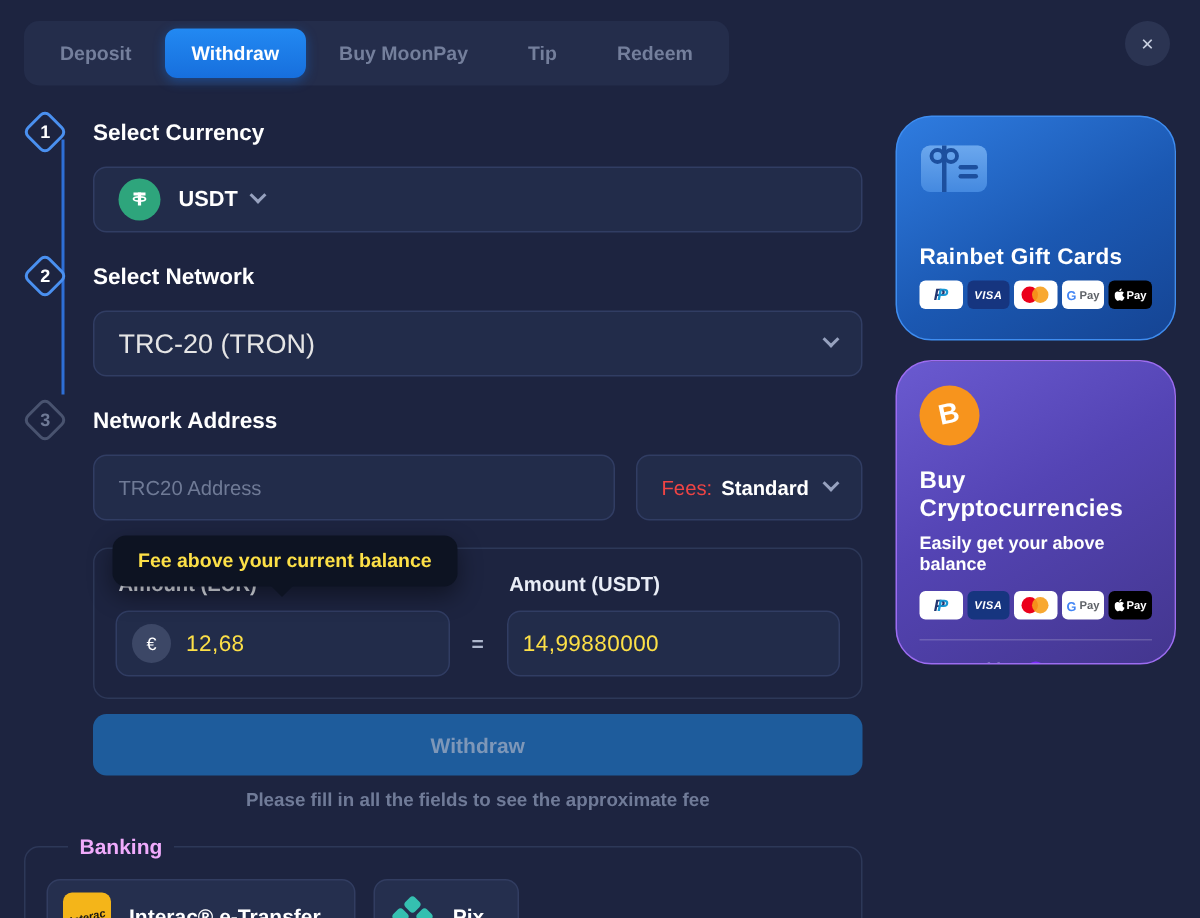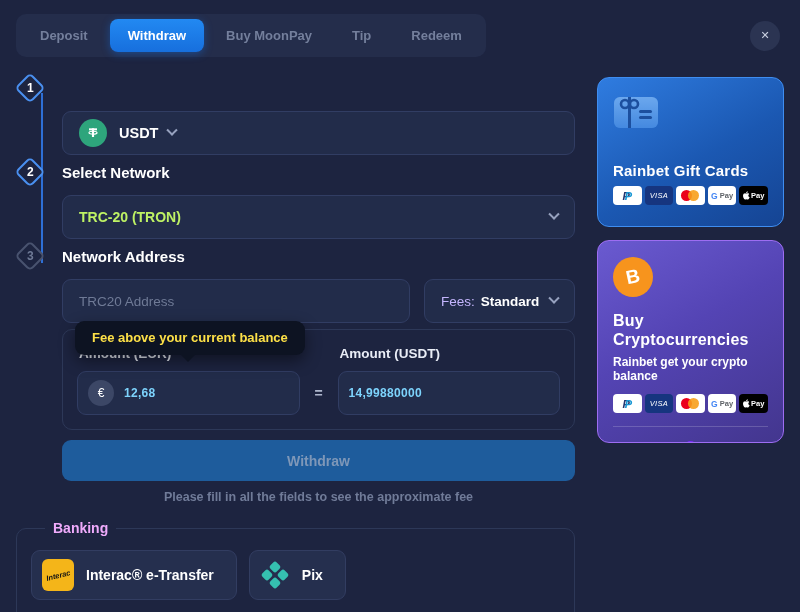--- a/index.html
+++ b/index.html
@@ -3,21 +3,21 @@
 <meta charset="utf-8">
 <style>
   * { margin:0; padding:0; box-sizing:border-box; }
   html,body { width:800px; height:612px; overflow:hidden; }
   body {
     background:#1d2440;
     font-family:"Liberation Sans","DejaVu Sans",sans-serif;
     color:#fff;
   }
   
-  .topbar { display:flex; align-items:center; padding:14px 20px 10px 16px; }
+  .topbar { display:flex; padding:14px 20px 10px 16px; }
   .tabbar {
     display:inline-flex; align-items:center; gap:4px;
     background:#242d4b; border-radius:10px; padding:5px 6px;
   }
   .tab {
     border:none; background:transparent; color:#747f9c;
     font-family:inherit; font-size:13px; font-weight:bold;
     padding:9px 18px; border-radius:8px; cursor:pointer; white-space:nowrap;
   }
   .tab.active {
@@ -41,62 +41,62 @@
   .diamond {
     width:22px; height:22px; border:2px solid #4a90f0; border-radius:5px;
     transform:rotate(45deg); background:#1d2440; margin-left:3px;
     display:flex; align-items:center; justify-content:center;
   }
   .diamond b { transform:rotate(-45deg); font-size:12px; color:#fff; }
   .diamond.inactive { border-color:#49536f; }
   .diamond.inactive b { color:#6f7a96; }
   .step-title { font-size:15px; font-weight:bold; color:#fff; }
   .srow.head { margin-bottom:12px; }
-  .content { display:grid; grid-template-columns:46px 1fr; margin-bottom:6px; position:relative; z-index:1; }
+  .content { display:grid; grid-template-columns:46px 1fr; margin-bottom:18px; position:relative; z-index:1; }
   .field {
     height:44px; background:#222c4a; border:1px solid #313d63; border-radius:9px;
     display:flex; align-items:center; padding:0 16px; cursor:pointer;
   }
   .field .grow { flex:1; }
   .chev { width:8px; height:8px; border-right:2px solid #97a2bf; border-bottom:2px solid #97a2bf; transform:rotate(45deg) translate(-2px,-2px); flex:none; }
   .coin {
     width:28px; height:28px; border-radius:50%; background:#2ea57c; flex:none;
     display:flex; align-items:center; justify-content:center; margin-right:12px;
   }
   .code { font-size:14.5px; font-weight:bold; color:#fff; margin-right:10px; }
   .subname { font-size:13.5px; color:#8a93ad; }
-  .netname { font-size:14px; font-weight:bold; color:#bef264; }
+  .netname { font-size:18px; font-weight:normal; color:#e5e5e5; }
   
   .addr-row { display:flex; gap:14px; }
   .addr-input {
     flex:1; height:44px; background:#222c4a; border:1px solid #313d63; border-radius:9px;
     color:#fff; font-family:inherit; font-size:13.5px; padding:0 16px; outline:none;
   }
   .addr-input::placeholder { color:#6f7a96; }
   .fees { width:151px; flex:none; }
-  .fees .pre { color:#c4b5fd; font-size:13.5px; margin-right:6px; }
+  .fees .pre { color:#ef4444; font-size:13.5px; margin-right:6px; }
   .fees .val { color:#fff; font-size:13.5px; font-weight:bold; margin-right:auto; }
   
   .amounts {
     position:relative; border:1px solid #2d3858; border-radius:10px;
     padding:14px; display:grid; grid-template-columns:1fr 26px 1fr; column-gap:6px;
     margin-bottom:10px;
   }
   .amt-label { font-size:13.5px; font-weight:bold; color:#e9edf6; margin:2px 0 10px 2px; }
   .amt-field {
     height:44px; background:#222c4a; border:1px solid #313d63; border-radius:9px;
     display:flex; align-items:center; padding:0 10px;
   }
   .eur-badge {
     width:26px; height:26px; border-radius:50%; background:#3c4766; color:#fff;
     font-size:12px; display:flex; align-items:center; justify-content:center; margin-right:10px; flex:none;
   }
   .amt-input {
-    background:transparent; border:none; outline:none; color:#7dd3fc; width:100%;
-    font-family:inherit; font-size:12px; font-weight:bold; letter-spacing:.3px;
+    background:transparent; border:none; outline:none; color:#fde047; width:100%;
+    font-family:inherit; font-size:15px; font-weight:normal; letter-spacing:.3px;
   }
   .equals { align-self:end; height:44px; display:flex; align-items:center; justify-content:center; color:#aeb7cd; font-weight:bold; font-size:14px; }
   .tooltip {
     position:absolute; top:-9px; left:12px; background:#0d1322; color:#fde047;
     font-size:13px; font-weight:bold; padding:9px 17px 10px; border-radius:9px;
     box-shadow:0 6px 16px rgba(0,0,0,.45); white-space:nowrap; z-index:5;
   }
   .tooltip:after {
     content:""; position:absolute; left:105px; bottom:-7px;
     border:8px solid transparent; border-top-color:#0d1322; border-bottom:none;
@@ -121,21 +121,21 @@
   }
   .bank-label { color:#fff; font-size:14px; font-weight:bold; white-space:nowrap; }
   .interac {
     width:32px; height:32px; background:#f4b519; border-radius:6px; position:relative; flex:none;
     display:flex; align-items:center; justify-content:center;
   }
   .interac .word { color:#151515; font-size:7.5px; font-weight:bold; font-style:italic; transform:rotate(-14deg); }
   .pix-icon { width:30px; height:30px; flex:none; }
   
   .card {
-    border-radius:12px; padding:16px 15px 15px; position:relative; overflow:hidden;
+    border-radius:24px; padding:16px 15px 15px; position:relative; overflow:hidden;
   }
   .card.gift {
     background:linear-gradient(150deg,#2f7ce0 0%,#1b58b2 55%,#154493 100%);
     border:1.5px solid #3f8df0; height:150px;
   }
   .card.crypto {
     background:linear-gradient(150deg,#6a5ad0 0%,#5444b4 45%,#43368e 100%);
     border:1.5px solid #9d6df2; height:203px;
   }
   .card-title { font-size:15px; font-weight:bold; color:#fff; line-height:1.2; margin-bottom:6px; letter-spacing:.2px; }
@@ -146,21 +146,21 @@
   .btc {
     width:40px; height:40px; border-radius:50%; background:#f7941d; margin-bottom:14px;
     display:flex; align-items:center; justify-content:center;
   }
   .btc b { color:#fff; font-size:19px; transform:rotate(-12deg); display:block; }
   .pills { display:flex; gap:3px; }
   .pill {
     flex:1; height:19px; border-radius:4px; background:#fff;
     display:flex; align-items:center; justify-content:center; overflow:hidden;
   }
-  .pill.visa { background:#16357f; color:#fff; font-size:7.5px; font-weight:normal; font-style:italic; letter-spacing:.3px; }
+  .pill.visa { background:#16357f; color:#fff; font-size:7.5px; font-weight:bold; font-style:italic; letter-spacing:.3px; }
   .pill.apple { background:#000; color:#fff; font-size:7.5px; font-weight:bold; gap:1px; }
   .pp1 { color:#24356f; font-weight:bold; font-style:italic; font-size:11px; }
   .pp2 { color:#1797d4; font-weight:bold; font-style:italic; font-size:11px; margin-left:-5px; }
   .mc { position:relative; width:18px; height:11px; }
   .mc i { position:absolute; top:0; width:11px; height:11px; border-radius:50%; }
   .mc .c1 { left:0; background:#eb001b; }
   .mc .c2 { right:0; background:#f79e1b; opacity:.9; }
   .gp-g { color:#4285F4; font-weight:bold; font-size:8.5px; margin-right:2px; }
   .gp-t { color:#5f6368; font-size:7.5px; font-weight:bold; }
   .moon-row { display:flex; align-items:center; gap:6px; border-top:1px solid rgba(255,255,255,.18); margin-top:13px; padding-top:13px; }
@@ -188,20 +188,21 @@
 <div class="main">
 
   <div class="left">
     <div class="form">
       <div class="stepline"></div>
 
       <div class="srow head">
         <div class="diamond">
             <b>1</b>
           </div>
+        <div class="step-title">Select Currency</div>
       </div>
       <div class="content">
         <span></span>
         <div class="field">
           <span class="coin">
             <svg width="16" height="16" viewBox="0 0 24 24" fill="none">
               <rect x="6" y="5" width="12" height="3" fill="#fff"></rect>
               <rect x="10.4" y="5" width="3.2" height="13" fill="#fff"></rect>
               <ellipse cx="12" cy="11.5" rx="6" ry="2.1" stroke="#fff" stroke-width="1.8" fill="none"></ellipse>
             </svg>
@@ -338,21 +339,21 @@
           <span>Pay</span>
         </span>
       </div>
     </div>
 
     <div class="card crypto">
       <div class="btc">
           <b>B</b>
         </div>
       <div class="card-title" style="font-size:16px;">Buy Cryptocurrencies</div>
-      <div class="card-sub">Rainbet get your crypto balance</div>
+      <div class="card-sub">Easily get your above balance</div>
       <div class="pills">
         <span class="pill">
             <span class="pp1">P</span>
             <span class="pp2">P</span>
           </span>
         <span class="pill visa">VISA</span>
         <span class="pill">
             <span class="mc">
               <i class="c1"></i>
               <i class="c2"></i>

